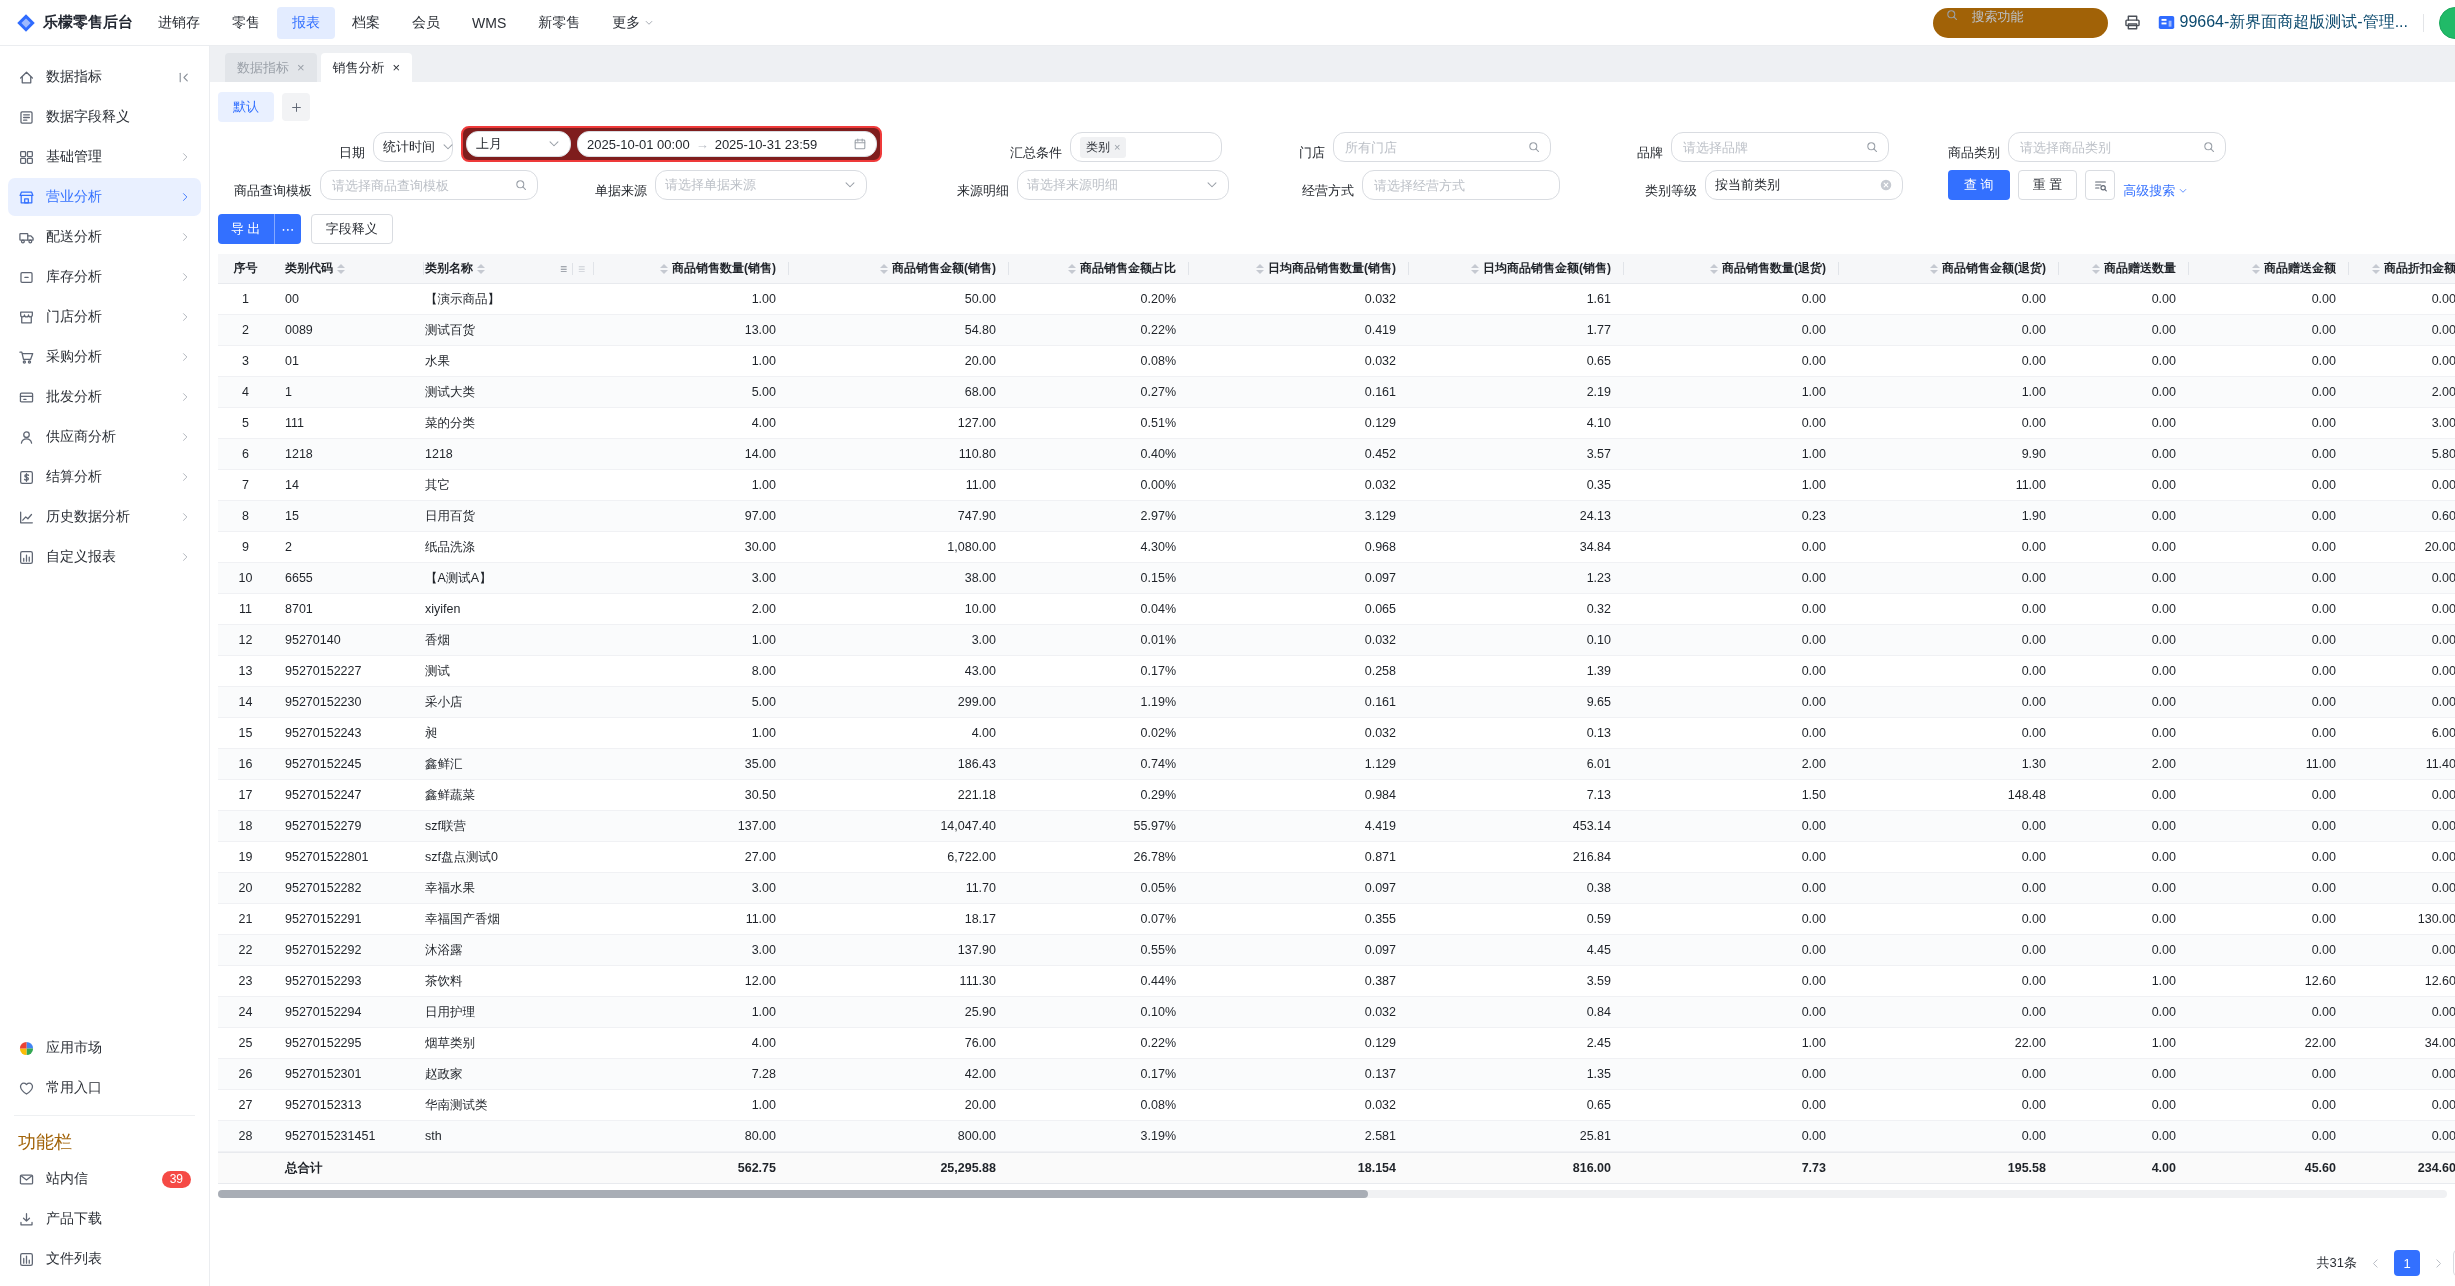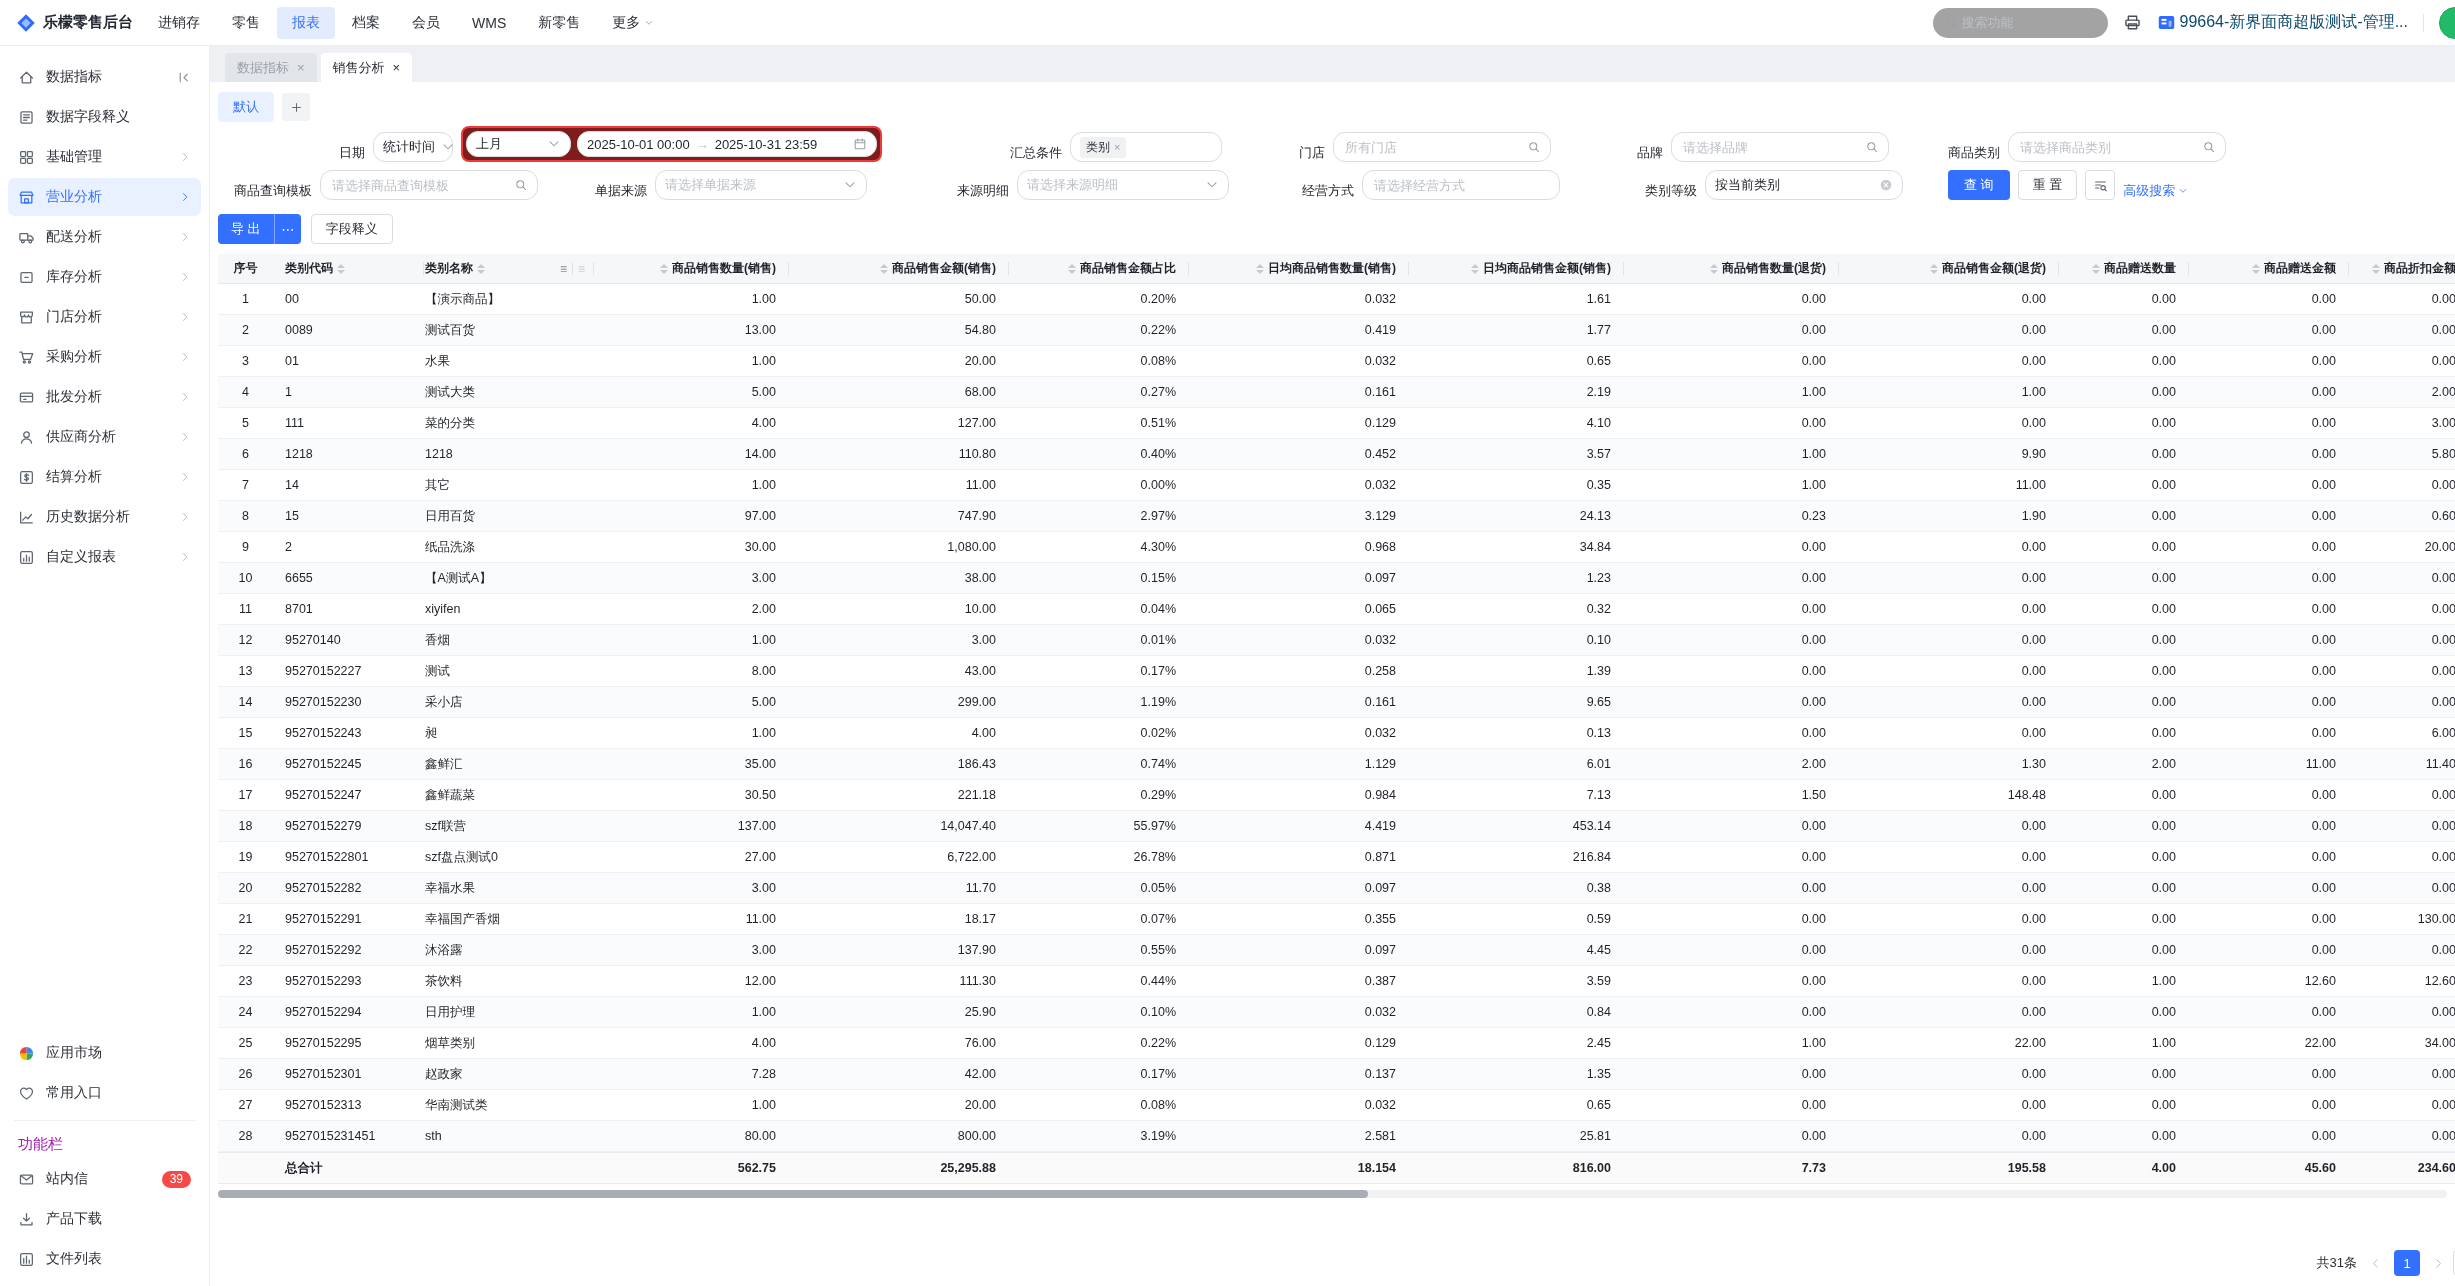--- a/index.html
+++ b/index.html
@@ -7,41 +7,41 @@
   *{box-sizing:border-box}
   
   .topbar{height:46px;display:flex;align-items:center;padding:0 0 0 16px;border-bottom:1px solid #ebedf0;background:#fff;position:relative;z-index:5}
   .logo{display:flex;align-items:center;gap:7px;font-size:15px;font-weight:bold;color:#242933}
   .logo .gem{font-size:20px;display:flex}
   .topnav{display:flex;align-items:center;margin-left:10px;gap:2px}
   .nav-item{display:flex;align-items:center;gap:4px;padding:7px 15px;font-size:14px;color:#2b2f36;border-radius:4px;cursor:pointer}
   .nav-item.active{background:#e3ecff;color:#3370ff}
   .nav-caret{font-size:10px;color:#8a9099;display:flex}
   .topbar-right{margin-left:auto;display:flex;align-items:center;gap:15px}
-  .search-pill{width:175px;height:30px;background:#a3a3a3;border-radius:15px;display:flex;align-items:center;gap:1px;padding:0 12px;color:#9aa0a8}
+  .search-pill{width:175px;height:30px;background:#a16207;border-radius:15px;display:flex;align-items:flex-start;gap:11px;padding:0 12px;color:#9aa0a8}
   .search-pill input{border:0;outline:0;background:transparent;font-size:13px;flex:1;min-width:0;color:#1f2329}
   .search-pill input::placeholder{color:#bcc0c7}
   .tb-icon{font-size:19px;color:#4a4f57;display:flex;cursor:pointer}
   .account{display:flex;align-items:center;gap:4px;font-size:16px;color:#0c4a6e;cursor:pointer}
   .account .comp{font-size:19px;display:flex}
   .vdiv{width:1px;height:18px;background:#e3e5e8}
   .avatar{width:32px;height:32px;border-radius:50%;background:#21ba68;flex:none;margin-right:-16px;border:1px solid #1aa85c}
   
   .sidebar{position:absolute;left:0;top:46px;bottom:0;width:210px;background:#fff;border-right:1px solid #ebedf0;z-index:4}
   .side-list{padding:12px 8px 0}
   .side-item{height:38px;display:flex;align-items:center;gap:11px;padding:0 10px;border-radius:7px;font-size:14px;color:#2b2f36;cursor:pointer;margin-bottom:2px}
   .side-item .s-icon{font-size:17px;color:#5f6673;display:flex}
   .side-item.active{background:#e9f0ff;color:#3370ff}
   .side-item.active .s-icon,.side-item.active .s-arrow{color:#3370ff}
   .s-label{white-space:nowrap}
   .s-arrow,.s-collapse{margin-left:auto;font-size:12px;color:#aab0b8;display:flex}
   .s-collapse{font-size:15px;color:#8a9099}
   .side-bottom{position:absolute;bottom:6px;left:0;right:0;padding:0 8px}
   .side-divider{height:1px;background:#eef0f2;margin:8px 6px}
-  .section-label{font-size:15px;color:#a21caf;padding:6px 10px}
+  .section-label{font-size:18px;color:#a16207;padding:6px 10px}
   .badge{margin-left:auto;background:#f54a45;color:#fff;font-size:12px;border-radius:9px;padding:1px 8px;line-height:15px}
   
   .main{position:absolute;left:210px;top:46px;right:0;bottom:0;background:#fff}
   .tabstrip{height:36px;background:#eef0f3;display:flex;align-items:flex-end;padding-left:15px;gap:4px}
   .tab{height:29px;display:flex;align-items:center;gap:8px;padding:0 12px;font-size:13px;background:#e2e5e9;color:#9aa0a8;border-radius:4px 4px 0 0;cursor:pointer}
   .tab.active{background:#fff;color:#2b2f36}
   .tab-x{font-size:13px;display:flex;cursor:pointer}
   .content{position:relative;height:calc(100% - 36px);overflow:hidden;background:#fff}
   
   .preset-row{margin:10px 0 0 8px;display:flex;gap:8px;align-items:center}

